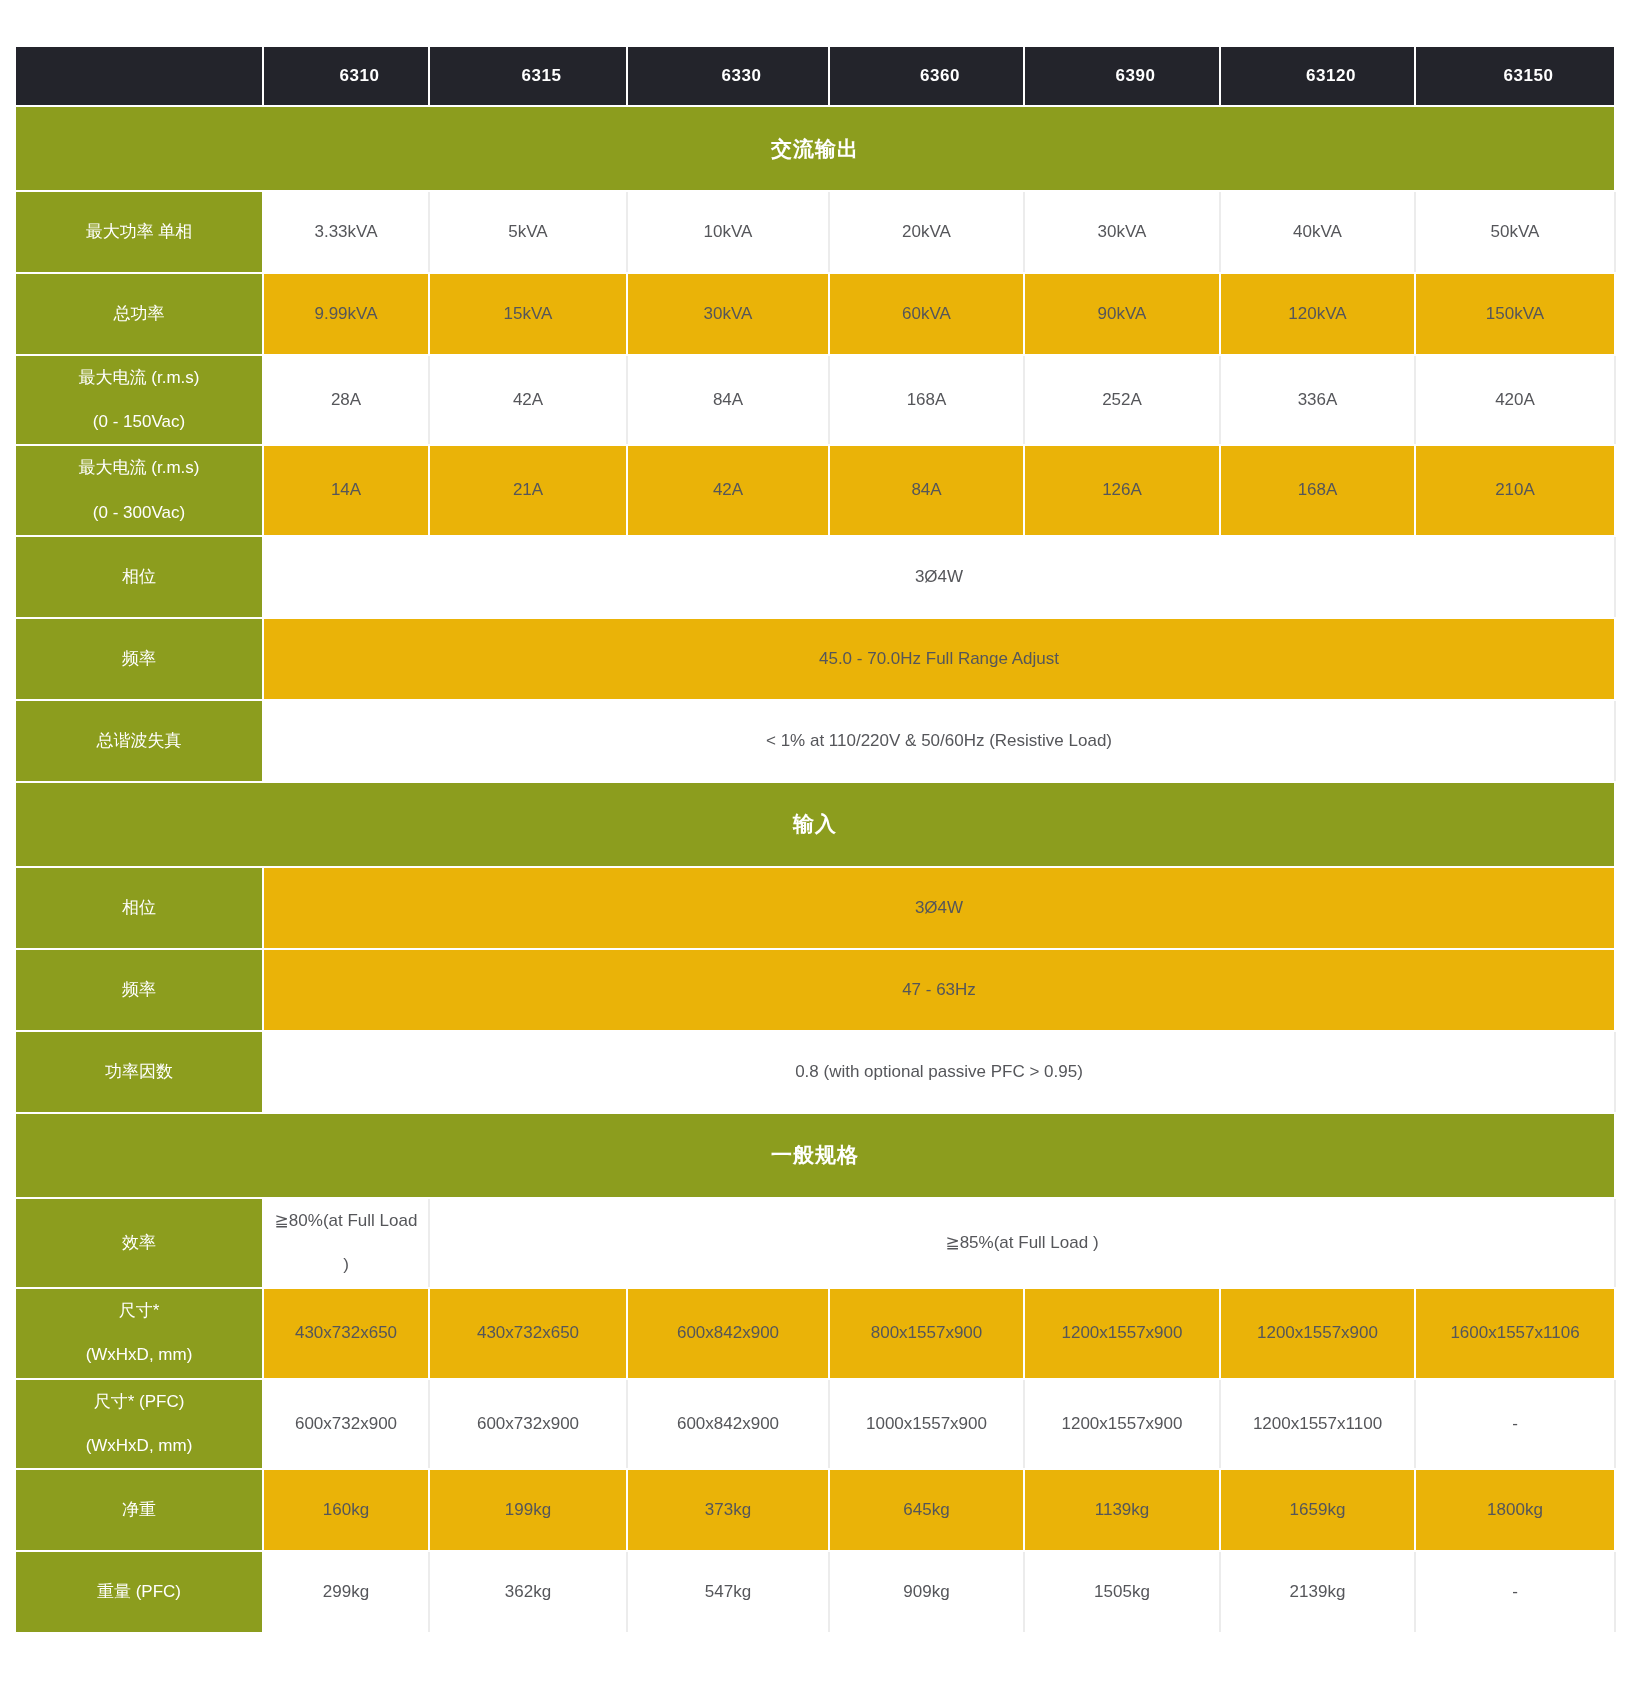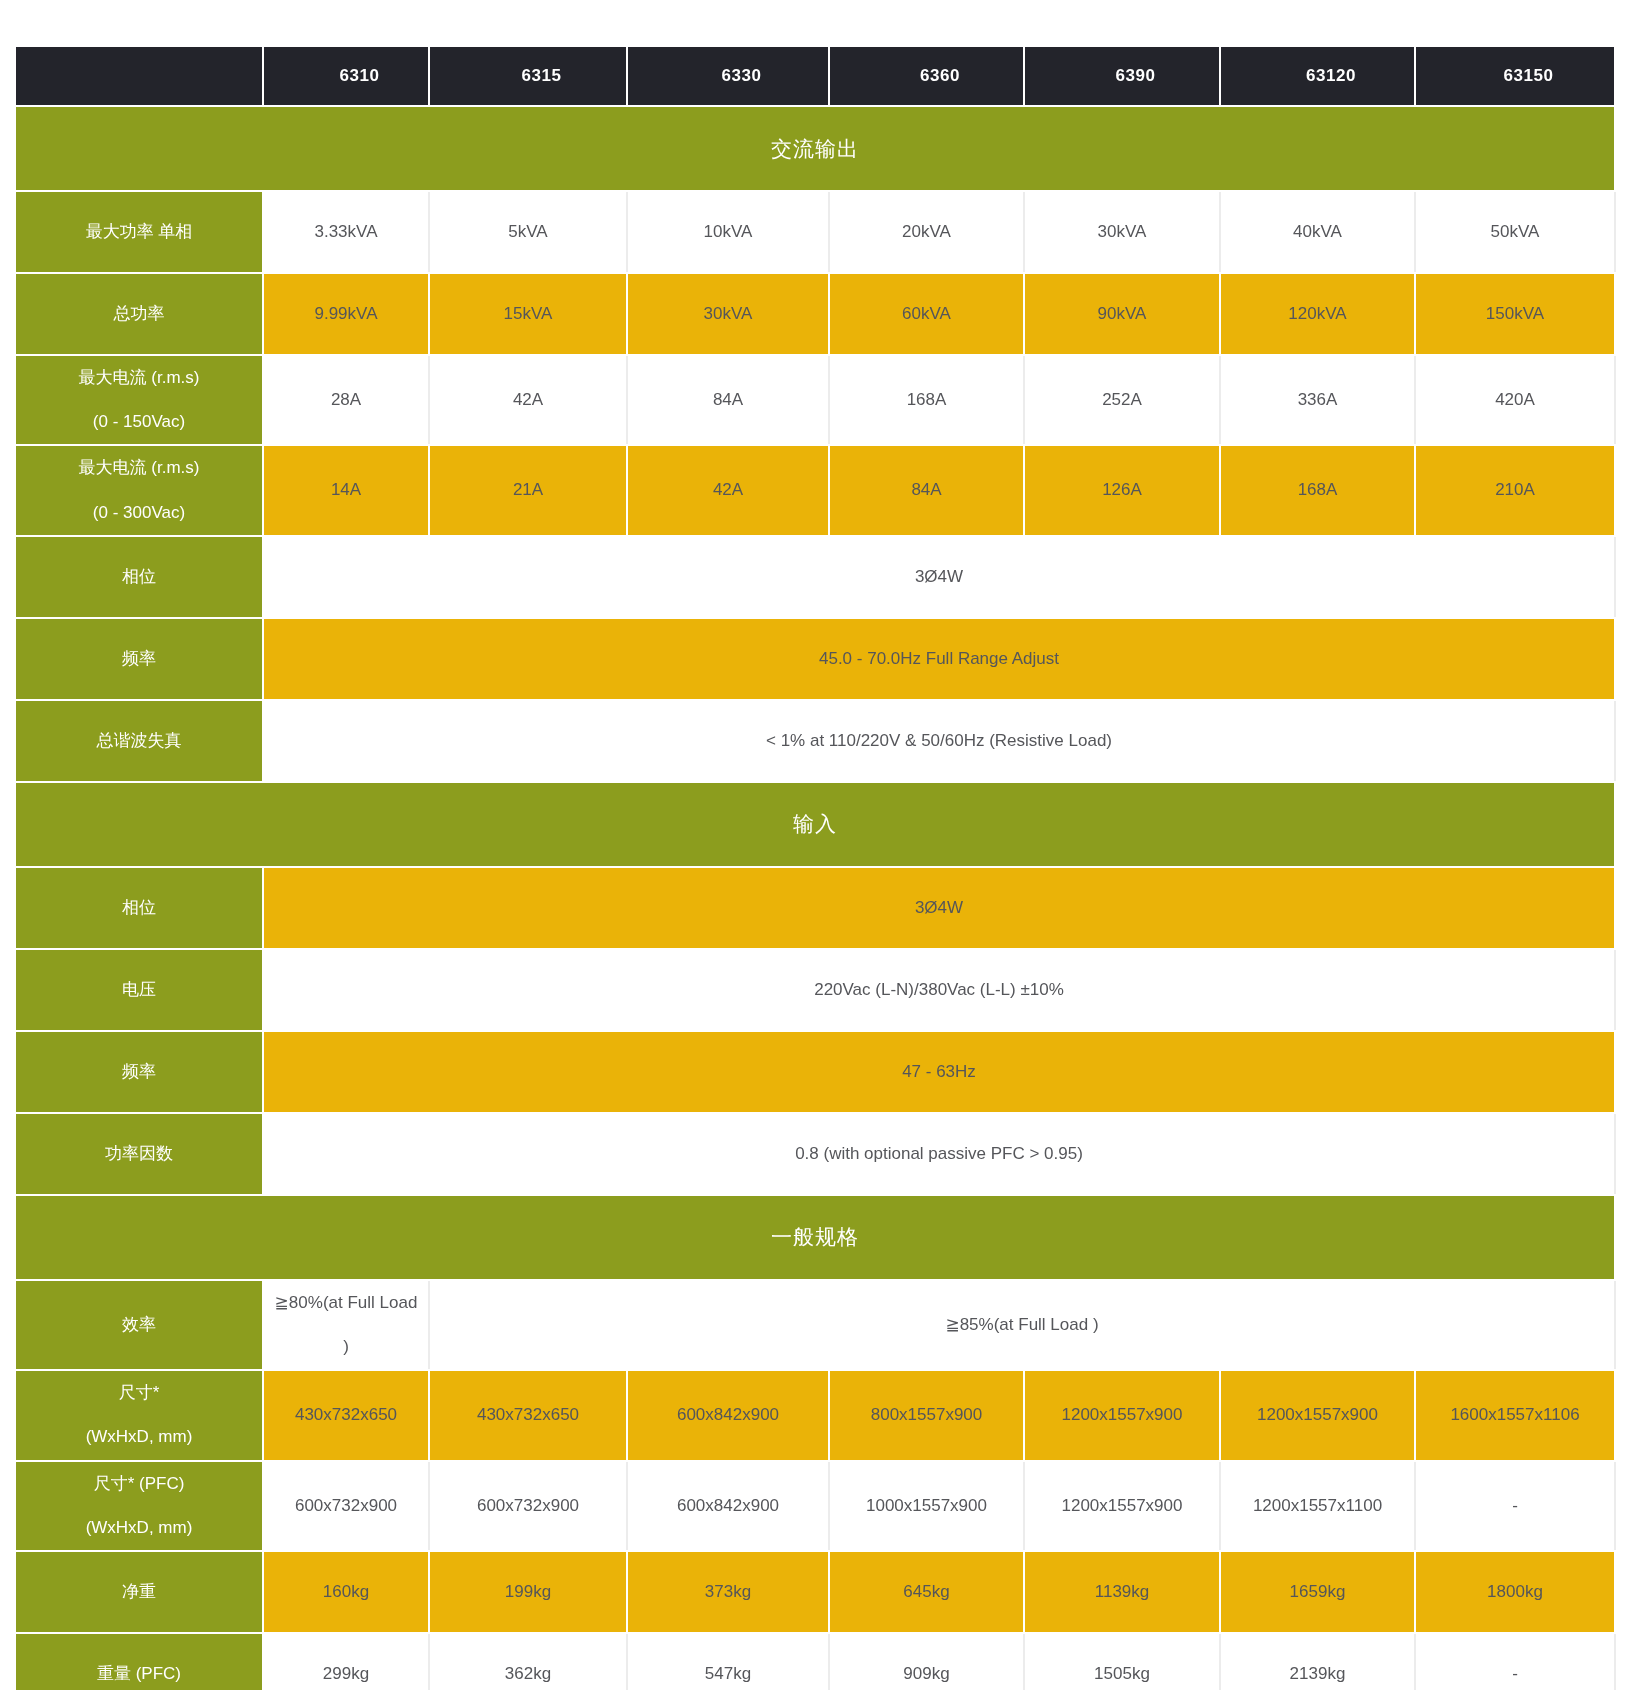--- a/index.html
+++ b/index.html
@@ -36,21 +36,21 @@
     font-weight: 700;
     height: 60px;
     letter-spacing: 0.5px;
     padding-left: 37px;
   }
   
   tr.section-row td {
     background: #8c9d1e;
     color: #ffffff;
     font-size: 21px;
-    font-weight: 400;
+    font-weight: 700;
     height: 85px;
     letter-spacing: 1px;
   }
   
   th.row-label {
     background: #8c9d1e;
     color: #ffffff;
     font-size: 17px;
     font-weight: 400;
     line-height: 2.6;
@@ -180,26 +180,20 @@
         <td colspan="8">输入</td>
       </tr>
 
       <tr class="even rh-n">
         <th class="row-label">
           <div>相位</div>
         </th>
         <td class="data" colspan="7">3Ø4W</td>
       </tr>
 
-      <tr class="odd rh-n">
-        <th class="row-label">
-          <div>电压</div>
-        </th>
-        <td class="data" colspan="7">220Vac (L-N)/380Vac (L-L) ±10%</td>
-      </tr>
 
       <tr class="even rh-n">
         <th class="row-label">
           <div>频率</div>
         </th>
         <td class="data" colspan="7">47 - 63Hz</td>
       </tr>
 
       <tr class="odd rh-n">
         <th class="row-label">

